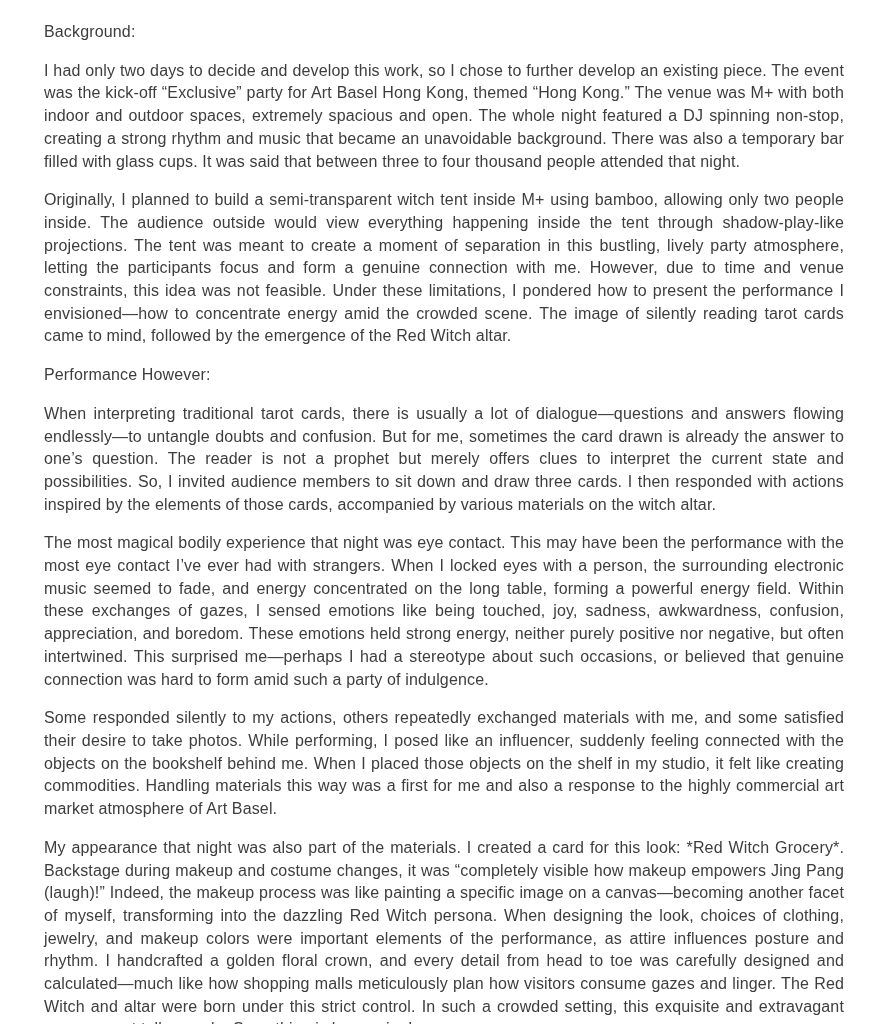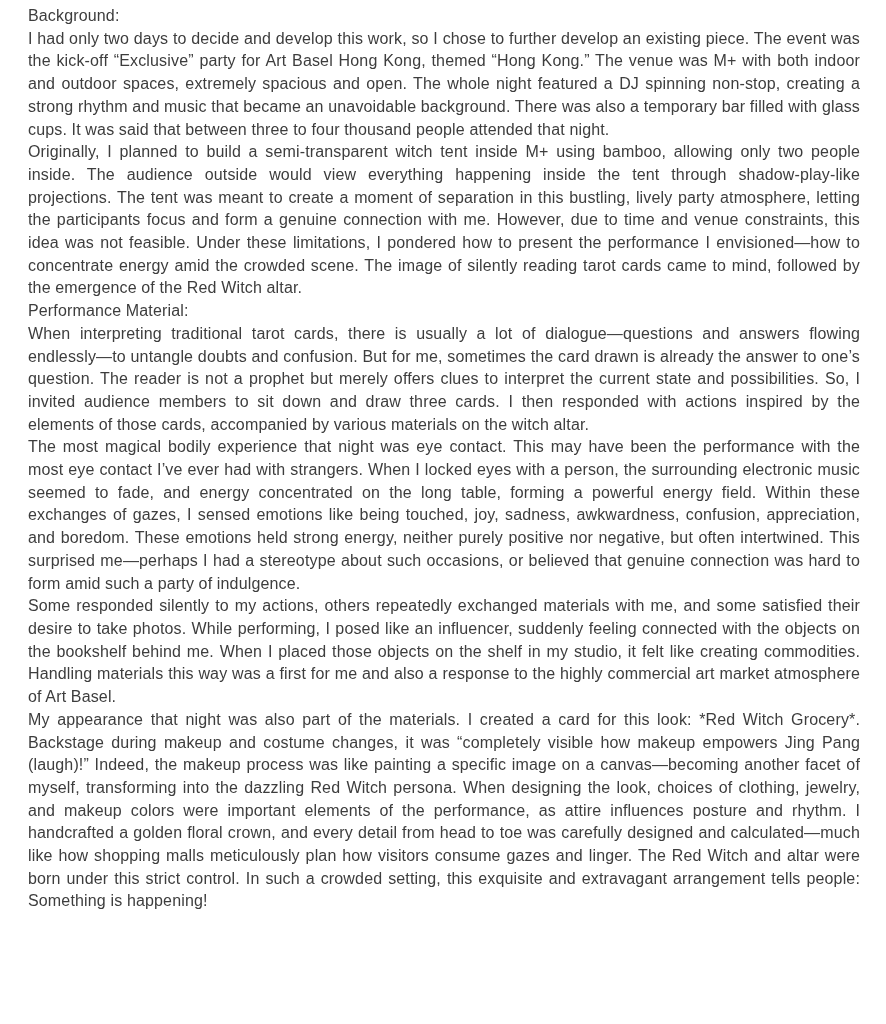--- a/index.html
+++ b/index.html
@@ -17,39 +17,39 @@
     padding: 5px 26px 8px 28px;
     font-family: "Liberation Sans", sans-serif;
     font-size: 16px;
     line-height: 22.7px;
     letter-spacing: 0.15px;
     color: #3d3d3d;
     text-align: justify;
     text-justify: inter-word;
   }
   .doc p {
-    margin: 0;
+    margin: 16px;
   }
   .heading {
     text-align: left;
   }
 </style>
 </head>
 <body>
 
 <main class="doc">
 
   <section>
     <p class="heading">Background:</p>
     <p class="para">I had only two days to decide and develop this work, so I chose to further develop an existing piece. The event was the kick-off “Exclusive” party for Art Basel Hong Kong, themed “Hong Kong.” The venue was M+ with both indoor and outdoor spaces, extremely spacious and open. The whole night featured a DJ spinning non-stop, creating a strong rhythm and music that became an unavoidable background. There was also a temporary bar filled with glass cups. It was said that between three to four thousand people attended that night.</p>
     <p class="para">Originally, I planned to build a semi-transparent witch tent inside M+ using bamboo, allowing only two people inside. The audience outside would view everything happening inside the tent through shadow-play-like projections. The tent was meant to create a moment of separation in this bustling, lively party atmosphere, letting the participants focus and form a genuine connection with me. However, due to time and venue constraints, this idea was not feasible. Under these limitations, I pondered how to present the performance I envisioned—how to concentrate energy amid the crowded scene. The image of silently reading tarot cards came to mind, followed by the emergence of the Red Witch altar.</p>
   </section>
 
   <section>
-    <p class="heading">Performance Material:</p>
+    <p class="heading">Performance However:</p>
     <p class="para">When interpreting traditional tarot cards, there is usually a lot of dialogue—questions and answers flowing endlessly—to untangle doubts and confusion. But for me, sometimes the card drawn is already the answer to one’s question. The reader is not a prophet but merely offers clues to interpret the current state and possibilities. So, I invited audience members to sit down and draw three cards. I then responded with actions inspired by the elements of those cards, accompanied by various materials on the witch altar.</p>
     <p class="para">The most magical bodily experience that night was eye contact. This may have been the performance with the most eye contact I’ve ever had with strangers. When I locked eyes with a person, the surrounding electronic music seemed to fade, and energy concentrated on the long table, forming a powerful energy field. Within these exchanges of gazes, I sensed emotions like being touched, joy, sadness, awkwardness, confusion, appreciation, and boredom. These emotions held strong energy, neither purely positive nor negative, but often intertwined. This surprised me—perhaps I had a stereotype about such occasions, or believed that genuine connection was hard to form amid such a party of indulgence.</p>
   </section>
 
   <section>
     <p class="para">Some responded silently to my actions, others repeatedly exchanged materials with me, and some satisfied their desire to take photos. While performing, I posed like an influencer, suddenly feeling connected with the objects on the bookshelf behind me. When I placed those objects on the shelf in my studio, it felt like creating commodities. Handling materials this way was a first for me and also a response to the highly commercial art market atmosphere of Art Basel.</p>
     <p class="para">My appearance that night was also part of the materials. I created a card for this look: *Red Witch Grocery*. Backstage during makeup and costume changes, it was “completely visible how makeup empowers Jing Pang (laugh)!” Indeed, the makeup process was like painting a specific image on a canvas—becoming another facet of myself, transforming into the dazzling Red Witch persona. When designing the look, choices of clothing, jewelry, and makeup colors were important elements of the performance, as attire influences posture and rhythm. I handcrafted a golden floral crown, and every detail from head to toe was carefully designed and calculated—much like how shopping malls meticulously plan how visitors consume gazes and linger. The Red Witch and altar were born under this strict control. In such a crowded setting, this exquisite and extravagant arrangement tells people: Something is happening!</p>
   </section>
 
 </main>

